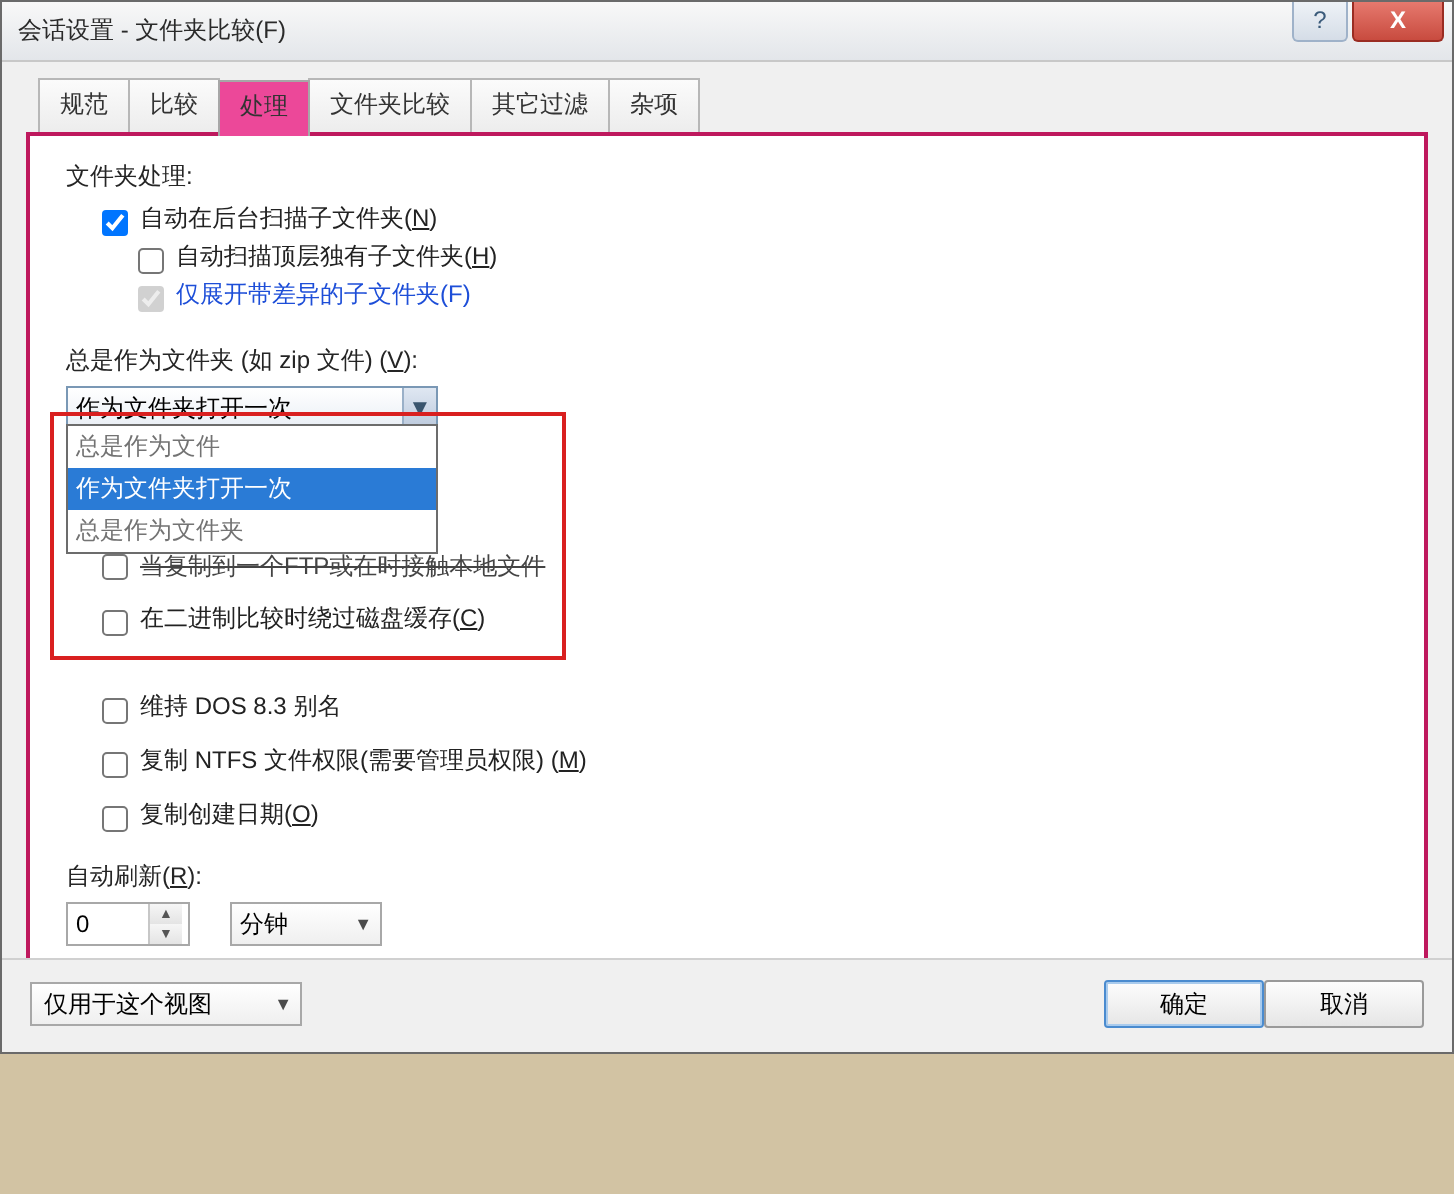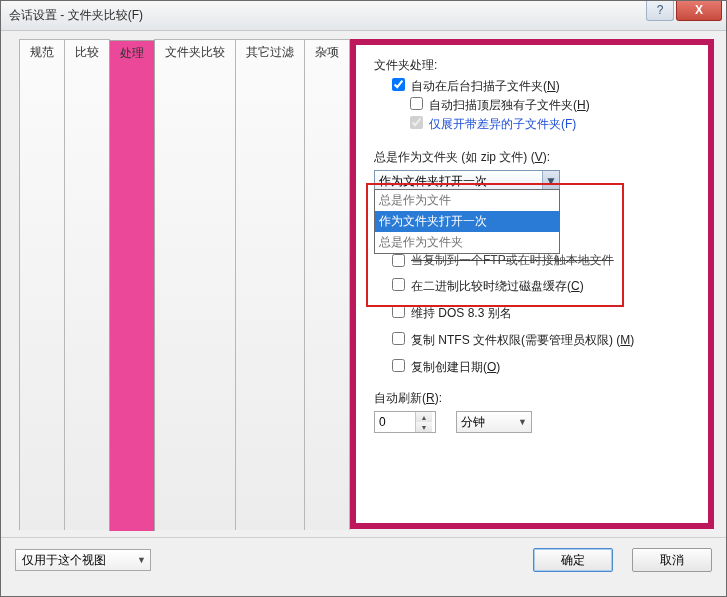--- a/index.html
+++ b/index.html
@@ -5,21 +5,21 @@
   * { box-sizing: border-box; }
   html, body {
     margin: 0; padding: 0;
     width: 727px; height: 597px;
     font-family: "Microsoft YaHei", "Segoe UI", Tahoma, sans-serif;
     font-size: 12px;
     background: #d2c3a3;
     overflow: hidden;
   }
   .window {
-    width: 727px; height: 597px;
+    width: 727px; height: 527px;
     background: #f0f0f0;
     border: 1px solid #6a6a6a;
     display: flex; flex-direction: column;
   }
   
   .titlebar {
     height: 30px;
     background: linear-gradient(#f8f8f8, #e3e6ea);
     border-bottom: 1px solid #c8c8c8;
     display: flex; align-items: center;
@@ -43,21 +43,21 @@
     background: linear-gradient(#e6796e,#c84b3f);
     border: 1px solid #9a2c22; border-top:none;
     border-radius: 0 0 3px 3px;
     color: #fff; font-weight: bold;
     margin-left: 2px; margin-right: 4px;
   }
   
   .content {
     flex: 1;
     padding: 8px 12px 8px 12px;
-    display: flex; flex-direction: row;
+    display: flex; flex-direction: column;
     overflow: hidden;
   }
   .tabstrip {
     display: flex;
     gap: 0;
     margin-bottom: -1px;
     padding-left: 6px;
   }
   .tab {
     padding: 4px 10px 5px 10px;
@@ -71,26 +71,26 @@
   .tab.active {
     background: #ec4899;
     border-color: #a7a7a7;
     z-index: 2;
     padding-bottom: 6px;
     top: 1px;
   }
   .tabpanel {
     flex: 1;
     background: #ffffff;
-    border: 6px solid #be185d;
+    border: 2px solid #be185d;
     padding: 12px 18px;
     position: relative;
   }
   .section-label { color: #252525; margin-bottom: 4px; display:block; }
-  .row { display:flex; align-items:flex-start; margin: 2px 0; }
+  .row { display:flex; align-items:flex-end; margin: 2px 0; }
   .indent1 { padding-left: 18px; }
   .indent2 { padding-left: 36px; }
   input[type=checkbox] {
     width: 13px; height: 13px; margin: 0 6px 0 0;
   }
   .cb-label { color: #222; }
   .cb-label.disabled { color: #1d4ed8; }
   .hotkey { text-decoration: underline; }
   .group-block { margin-top: 10px; }
   
@@ -139,37 +139,37 @@
   .spin .spin-btns { width:17px; display:flex; flex-direction:column; border-left:1px solid #c7c7c7;}
   .spin .sp { flex:1; background:linear-gradient(#f6f6f6,#e4e4e4); font-size:7px; color:#555; display:flex;align-items:center;justify-content:center;}
   .unit-combo {
     width:76px; height:22px;
     border:1px solid #a8a8a8; background:linear-gradient(#fff,#efefef);
     display:flex;align-items:center;justify-content:space-between;padding-left:4px;margin-left:20px;
   }
   
   .footer {
     border-top: 1px solid #d0d0d0;
-    padding: 10px 14px 24px 14px;
+    padding: 10px 14px 12px 14px;
     display:flex; align-items:center;
     background:#f0f0f0;
   }
   .scope-combo {
     width:136px; height:22px;
     border:1px solid #a8a8a8; background:linear-gradient(#fff,#efefef);
     display:flex;align-items:center;justify-content:space-between;padding-left:6px;
   }
   .footer .spacer { flex:1; }
   .dlg-btn {
     width: 80px; height: 24px;
     border:1px solid #9a9a9a;
     background: linear-gradient(#fdfdfd,#e6e6e6);
     border-radius:2px;
     display:flex;align-items:center;justify-content:center;
-    margin-left: 19px;
+    margin-left: 0;
   }
   .dlg-btn.default { border:1px solid #4a8bcf; box-shadow:0 0 0 1px #a9cbed inset; }
   .chev { font-size:9px; color:#4b4b4b; padding-right:4px;}
 </style>
 </head>
 <body>
 
 <div class="window">
 
   <div class="titlebar">
@@ -244,21 +244,21 @@
       </div>
 
       <div class="row indent1" style="margin-top:10px">
         <input type="checkbox" style="">
         <span class="cb-label">
           <span>在二进制比较时绕过磁盘缓存(</span><span class="hotkey">C</span><span>)</span>
         </span>
       </div>
 
 
-      <div class="row indent1" style="margin-top:10px">
+      <div class="row indent1" style="margin-top:27px">
         <input type="checkbox" style="">
         <span class="cb-label">维持 DOS 8.3 别名</span>
       </div>
 
       <div class="row indent1" style="margin-top:10px">
         <input type="checkbox" style="">
         <span class="cb-label">
           <span>复制 NTFS 文件权限(需要管理员权限) (</span><span class="hotkey">M</span><span>)</span>
         </span>
       </div>

